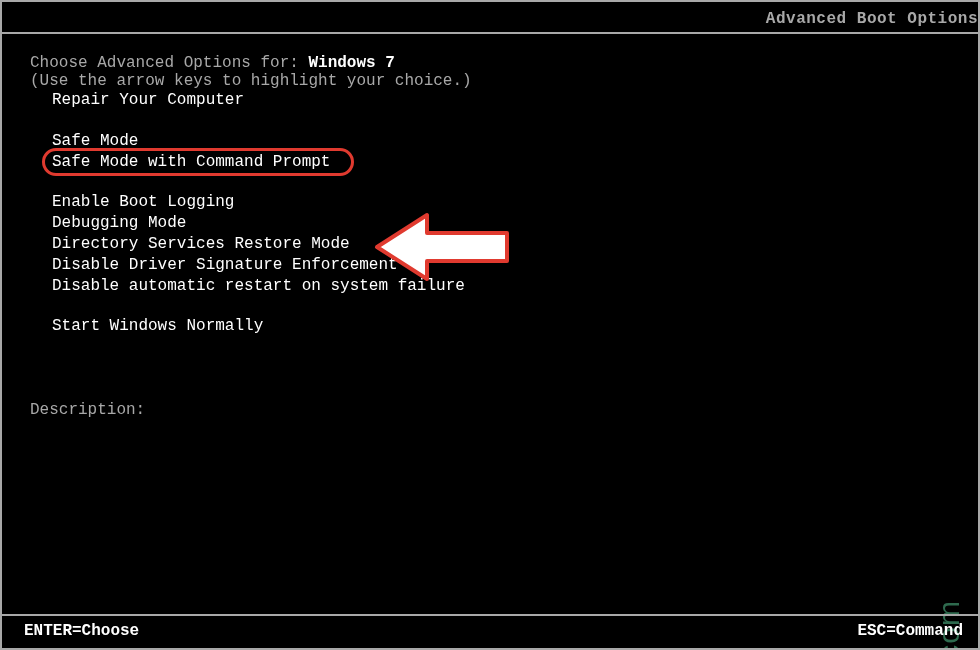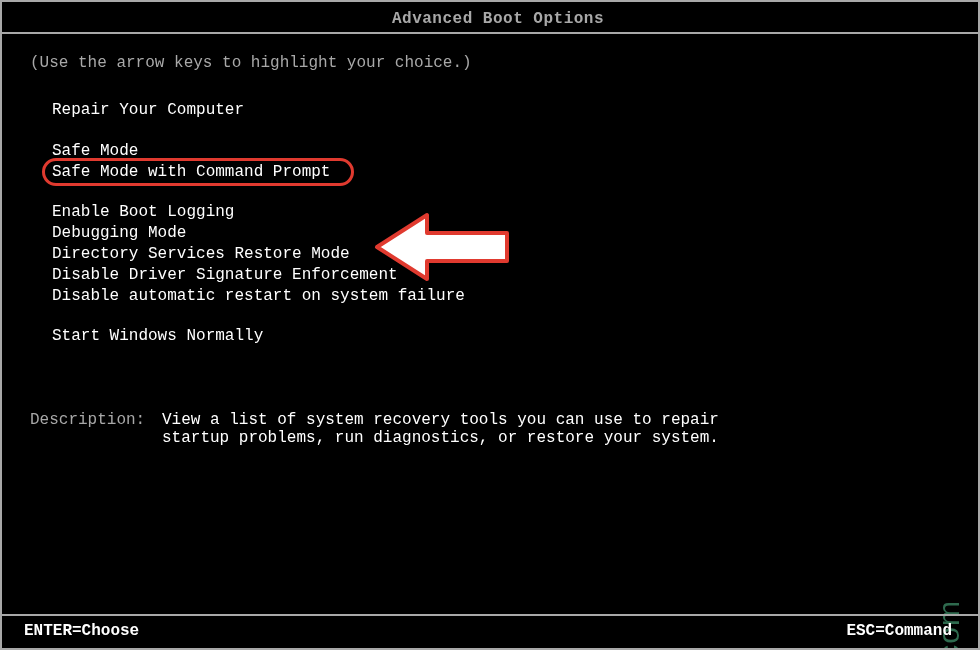--- a/index.html
+++ b/index.html
@@ -8,35 +8,34 @@
       height: 650px;
       background: #000;
       font-family: 'Courier New', Consolas, monospace;
       font-size: 16px;
       color: #a8a8a8;
       position: relative;
       overflow: hidden;
       border: 2px solid #a8a8a8;
     }
     .title-bar {
-      text-align: center;
+      text-align: right;
       color: #a8a8a8;
       font-weight: bold;
       padding: 8px 0 4px 16px;
       border-bottom: 2px solid #a8a8a8;
       letter-spacing: 0.5px;
     }
     .content {
       padding: 20px 28px 0 28px;
     }
     .intro-line1 { color: #a8a8a8; }
     .intro-line1 .os { color: #fff; font-weight: bold; }
     .intro-line2 { color: #a8a8a8; }
     .menu {
-      margin-top: 28px;
       padding-left: 22px;
     }
     .menu-item {
       color: #fff;
       line-height: 1.3;
       display: block;
       white-space: nowrap;
     }
     .menu-group-gap { height: 20px; }
     .highlight-wrap {
@@ -75,21 +74,21 @@
     .footer {
       position: absolute;
       bottom: 0;
       left: 0;
       right: 0;
       border-top: 2px solid #a8a8a8;
       color: #fff;
       font-weight: bold;
       display: flex;
       justify-content: space-between;
-      padding: 6px 26px 8px 22px;
+      padding: 6px 15px 8px 22px;
     }
     .watermark {
       position: absolute;
       right: 12px;
       bottom: 48px;
       transform: rotate(-90deg);
       transform-origin: right bottom;
       color: #2e6a4e;
       font-family: Arial, sans-serif;
       font-size: 30px;
@@ -99,20 +98,23 @@
   </style>
 </head>
 <body>
 
 <div class="title-bar">
   <span>Advanced Boot Options</span>
 </div>
 
 <div class="content">
 
+  <div class="intro-line1">
+    <span>Choose Advanced Options for: </span><span class="os">Windows 7</span>
+  </div>
   <div class="intro-line2">(Use the arrow keys to highlight your choice.)</div>
 
   <div class="menu">
     <span class="menu-item">Repair Your Computer</span>
 
     <div class="menu-group-gap"></div>
 
     <span class="menu-item">Safe Mode</span>
     <span class="highlight-wrap">
       <span class="menu-item">Safe Mode with Command Prompt</span>
@@ -127,21 +129,20 @@
     <span class="menu-item">Disable Driver Signature Enforcement</span>
     <span class="menu-item">Disable automatic restart on system failure</span>
 
     <div class="menu-group-gap"></div>
 
     <span class="menu-item">Start Windows Normally</span>
   </div>
 
   <div class="description">
     <div class="desc-label">Description:</div>
-    <div class="desc-text">View a list of system recovery tools you can use to repair startup problems, run diagnostics, or restore your system.</div>
   </div>
 
 </div>
 
 <svg class="arrow" width="160" height="80" viewBox="0 0 160 80">
   <path d="M 10 40 L 60 8 L 60 26 L 140 26 L 140 54 L 60 54 L 60 72 Z" fill="#ffffff" stroke="#e03a2f" stroke-width="4" stroke-linejoin="round"></path>
 </svg>
 
 <div class="watermark">2-remove-virus.com</div>
 

